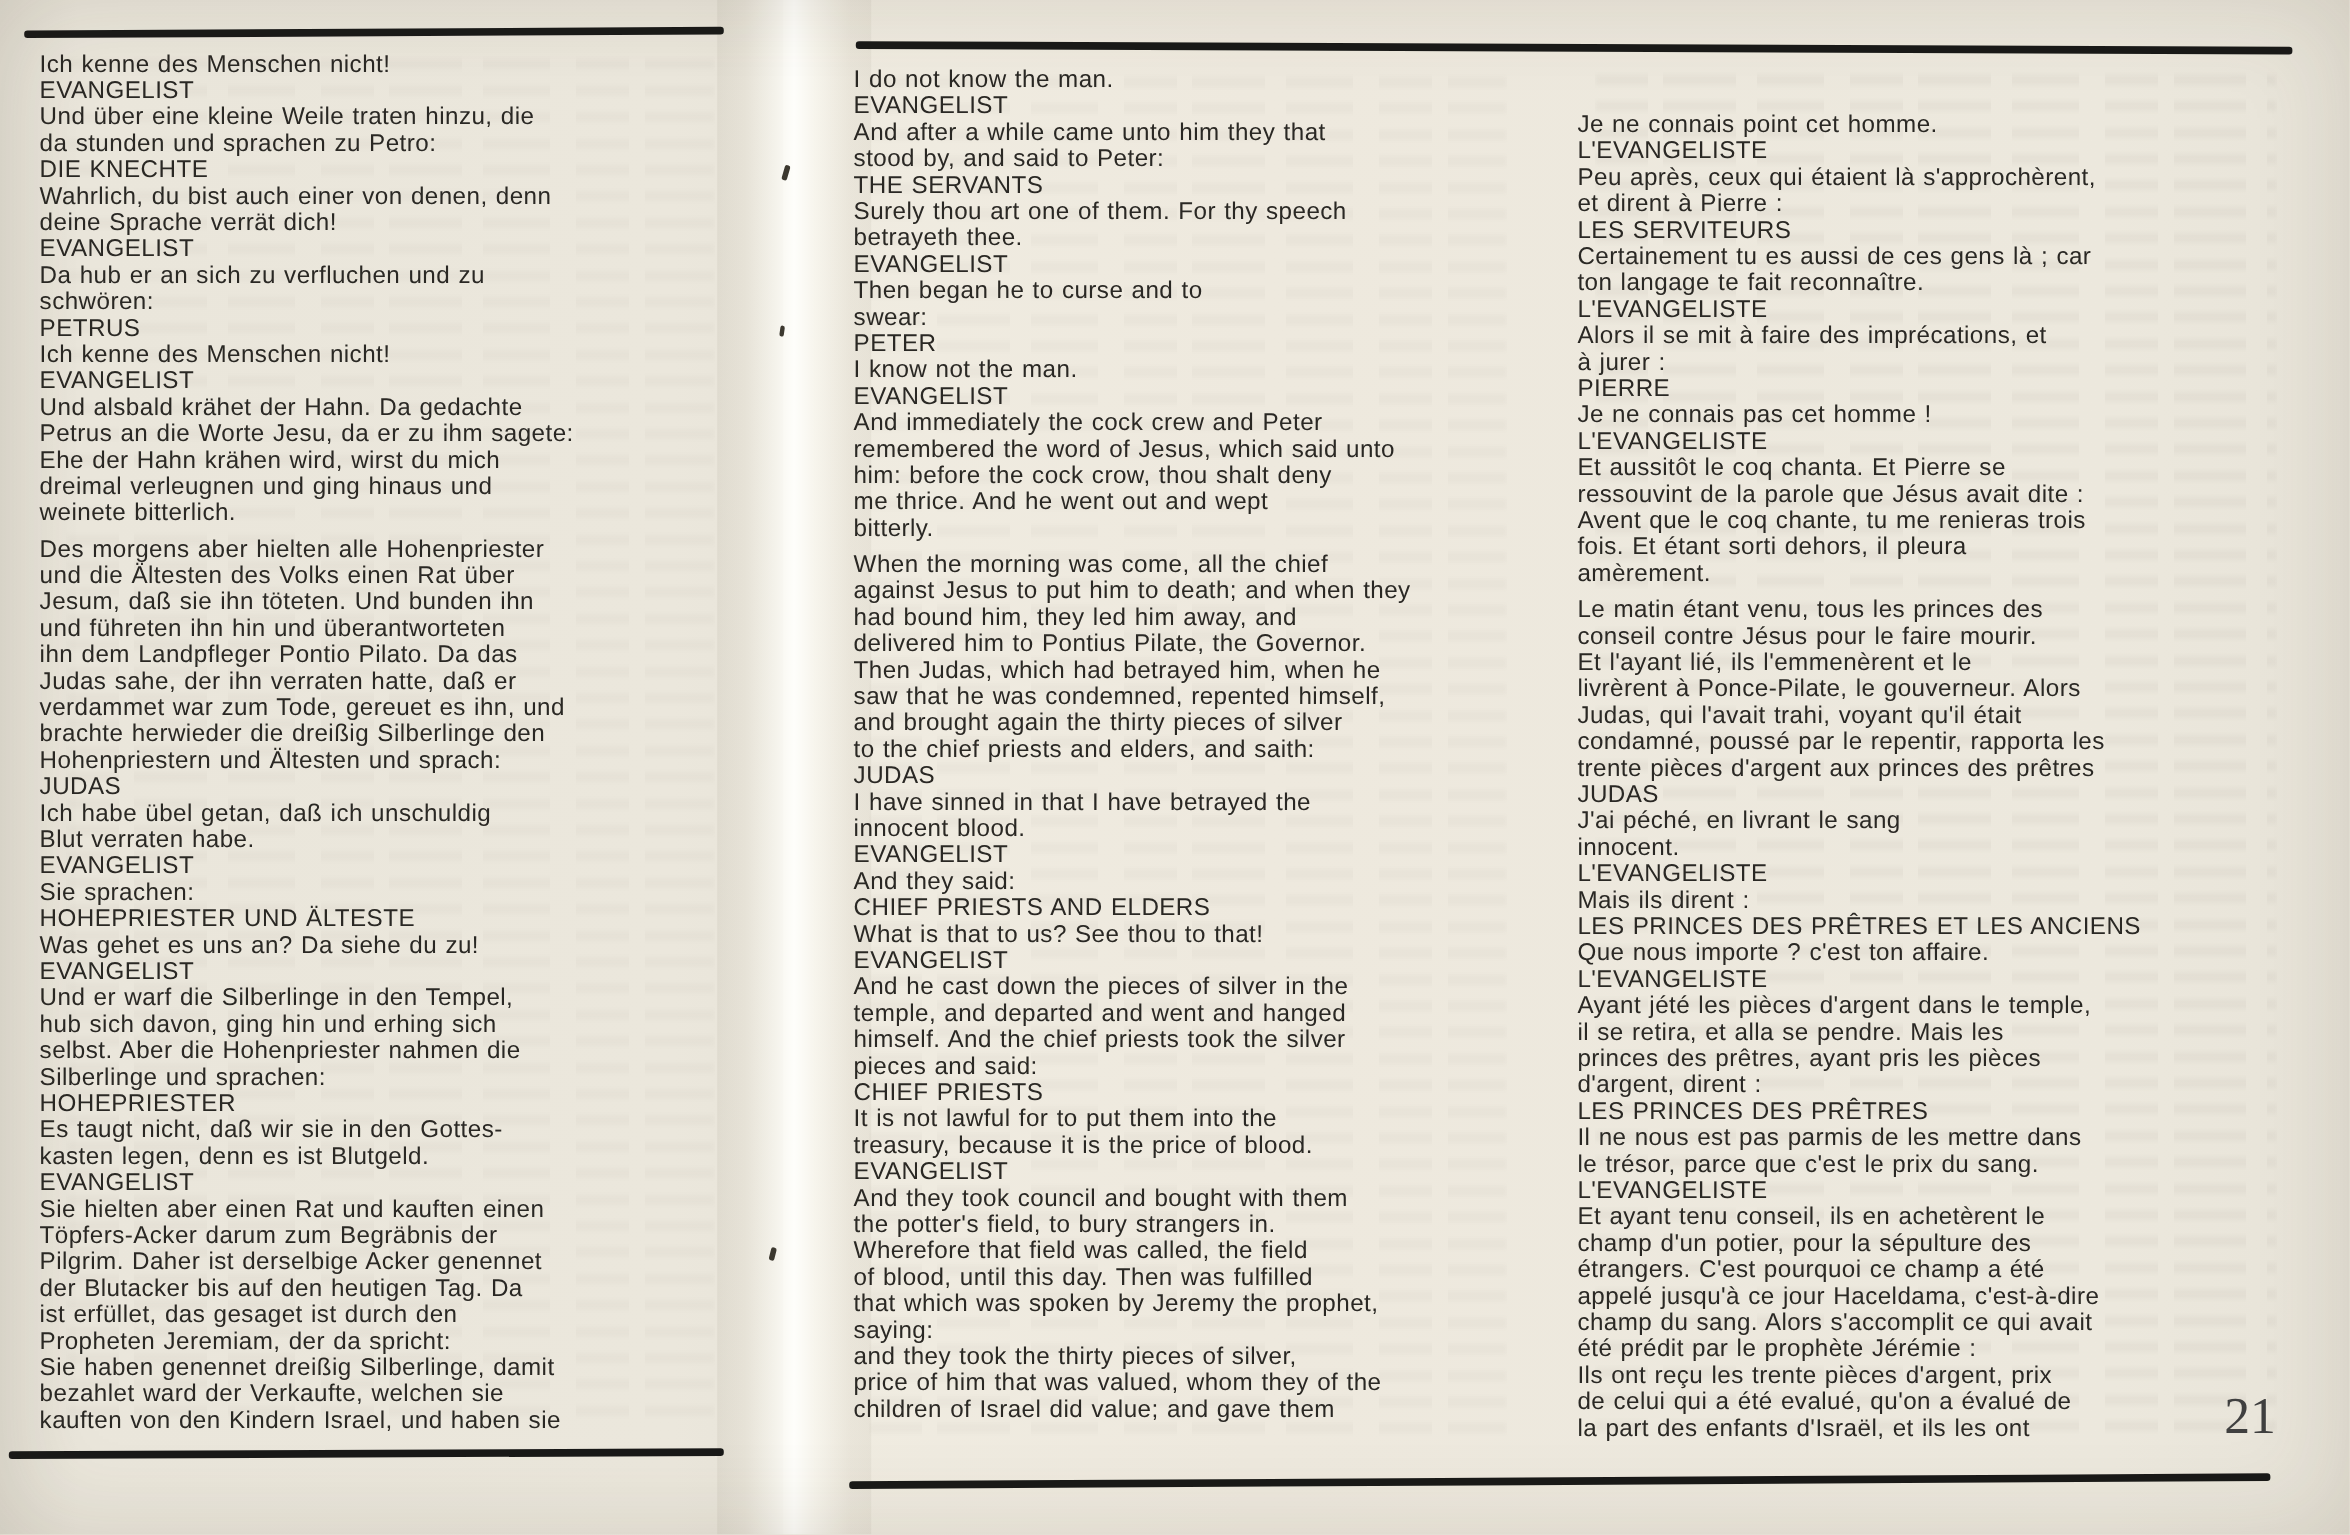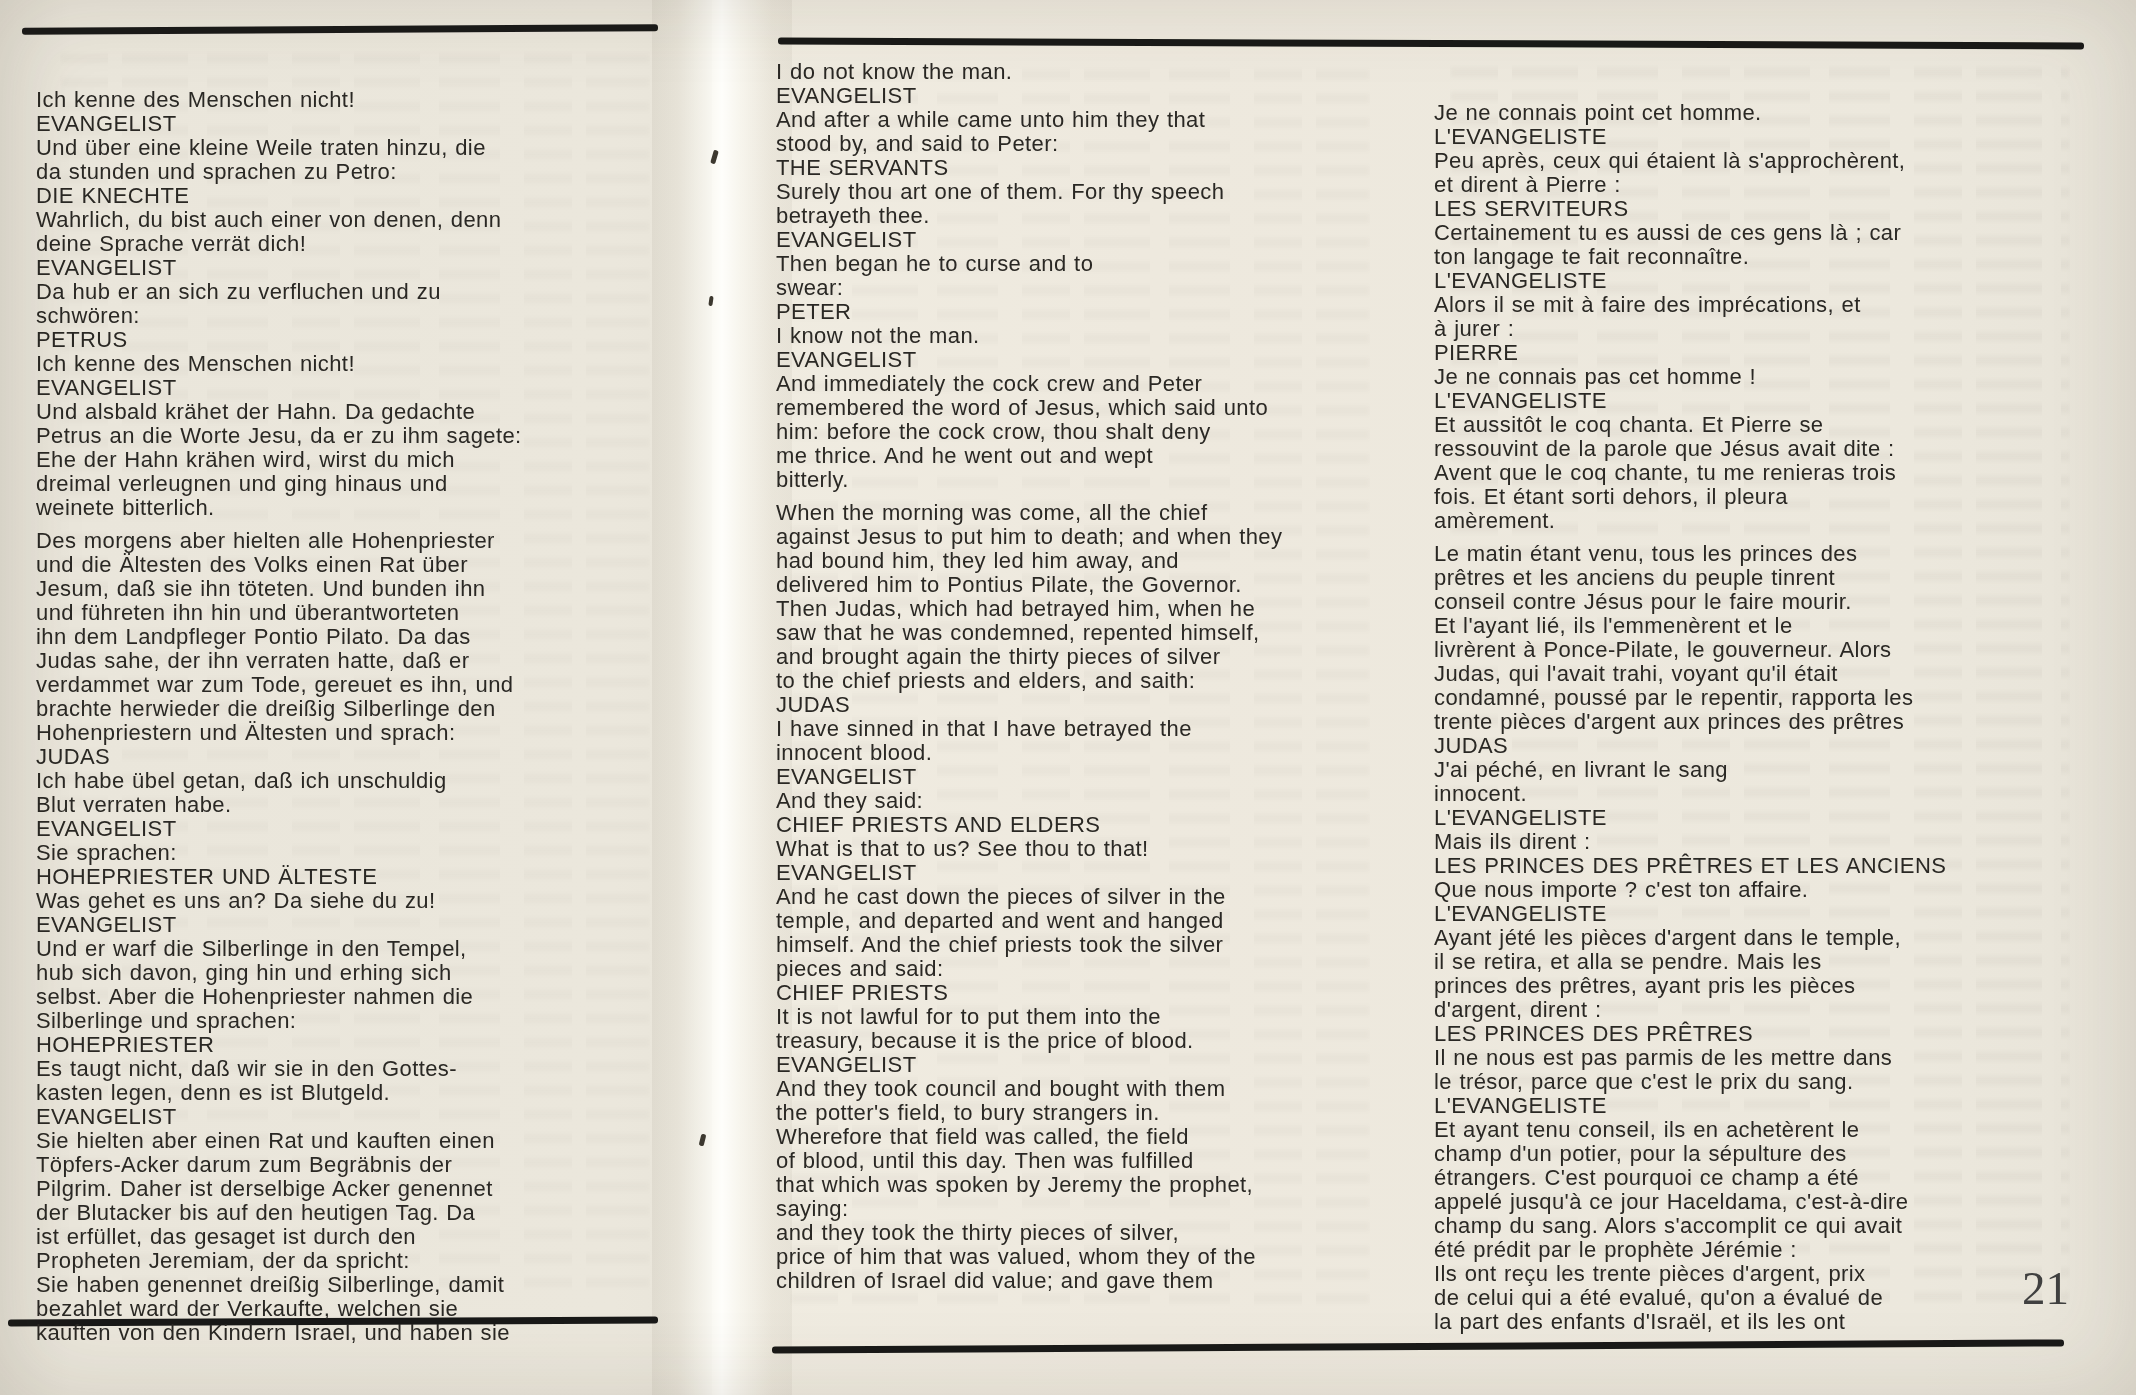--- a/index.html
+++ b/index.html
@@ -24,21 +24,21 @@
   }
   .rule{position:absolute;height:7px;background:#191918;border-radius:3px;}
   .rule-tl{left:22px;top:26px;width:636px;transform:rotate(-0.3deg);}
   .rule-tr{left:778px;top:40px;width:1306px;transform:rotate(0.22deg);height:7px;}
   .rule-bl{left:8px;top:1318px;width:650px;transform:rotate(-0.25deg);}
   .rule-br{left:772px;top:1343px;width:1292px;transform:rotate(-0.32deg);}
   .col{
     position:absolute;white-space:nowrap;color:#2a2824;
     font-size:22px;line-height:24px;letter-spacing:0.4px;word-spacing:1px;
   }
-  .col1{left:36px;top:46px;margin-top:42px;}
+  .col1{left:36px;top:46px;}
   .col2{left:776px;top:60px;}
   .col3{left:1434px;top:58px;margin-top:43px;}
   .block.gap{margin-top:9px;}
   .line{height:24px;}
   .ghost{ 
     position:absolute;pointer-events:none;filter:blur(2.5px);
     background:repeating-linear-gradient(to bottom,
       rgba(0,0,0,0) 0 4px,rgba(98,92,78,0.12) 4px 13px,rgba(0,0,0,0) 13px 24px);
     -webkit-mask-image:repeating-linear-gradient(to right,#000 0 48px,transparent 48px 62px,#000 62px 128px,transparent 128px 147px,#000 147px 208px,transparent 208px 232px);
     mask-image:repeating-linear-gradient(to right,#000 0 48px,transparent 48px 62px,#000 62px 128px,transparent 128px 147px,#000 147px 208px,transparent 208px 232px);
@@ -203,21 +203,20 @@
         <div class="line">Je ne connais pas cet homme !</div>
         <div class="line">L'EVANGELISTE</div>
         <div class="line">Et aussitôt le coq chanta. Et Pierre se</div>
         <div class="line">ressouvint de la parole que Jésus avait dite :</div>
         <div class="line">Avent que le coq chante, tu me renieras trois</div>
         <div class="line">fois. Et étant sorti dehors, il pleura</div>
         <div class="line">amèrement.</div>
       </div>
       <div class="block gap">
         <div class="line">Le matin étant venu, tous les princes des</div>
-        <div class="line">prêtres et les anciens du peuple tinrent</div>
         <div class="line">conseil contre Jésus pour le faire mourir.</div>
         <div class="line">Et l'ayant lié, ils l'emmenèrent et le</div>
         <div class="line">livrèrent à Ponce-Pilate, le gouverneur. Alors</div>
         <div class="line">Judas, qui l'avait trahi, voyant qu'il était</div>
         <div class="line">condamné, poussé par le repentir, rapporta les</div>
         <div class="line">trente pièces d'argent aux princes des prêtres</div>
         <div class="line">JUDAS</div>
         <div class="line">J'ai péché, en livrant le sang</div>
         <div class="line">innocent.</div>
         <div class="line">L'EVANGELISTE</div>

